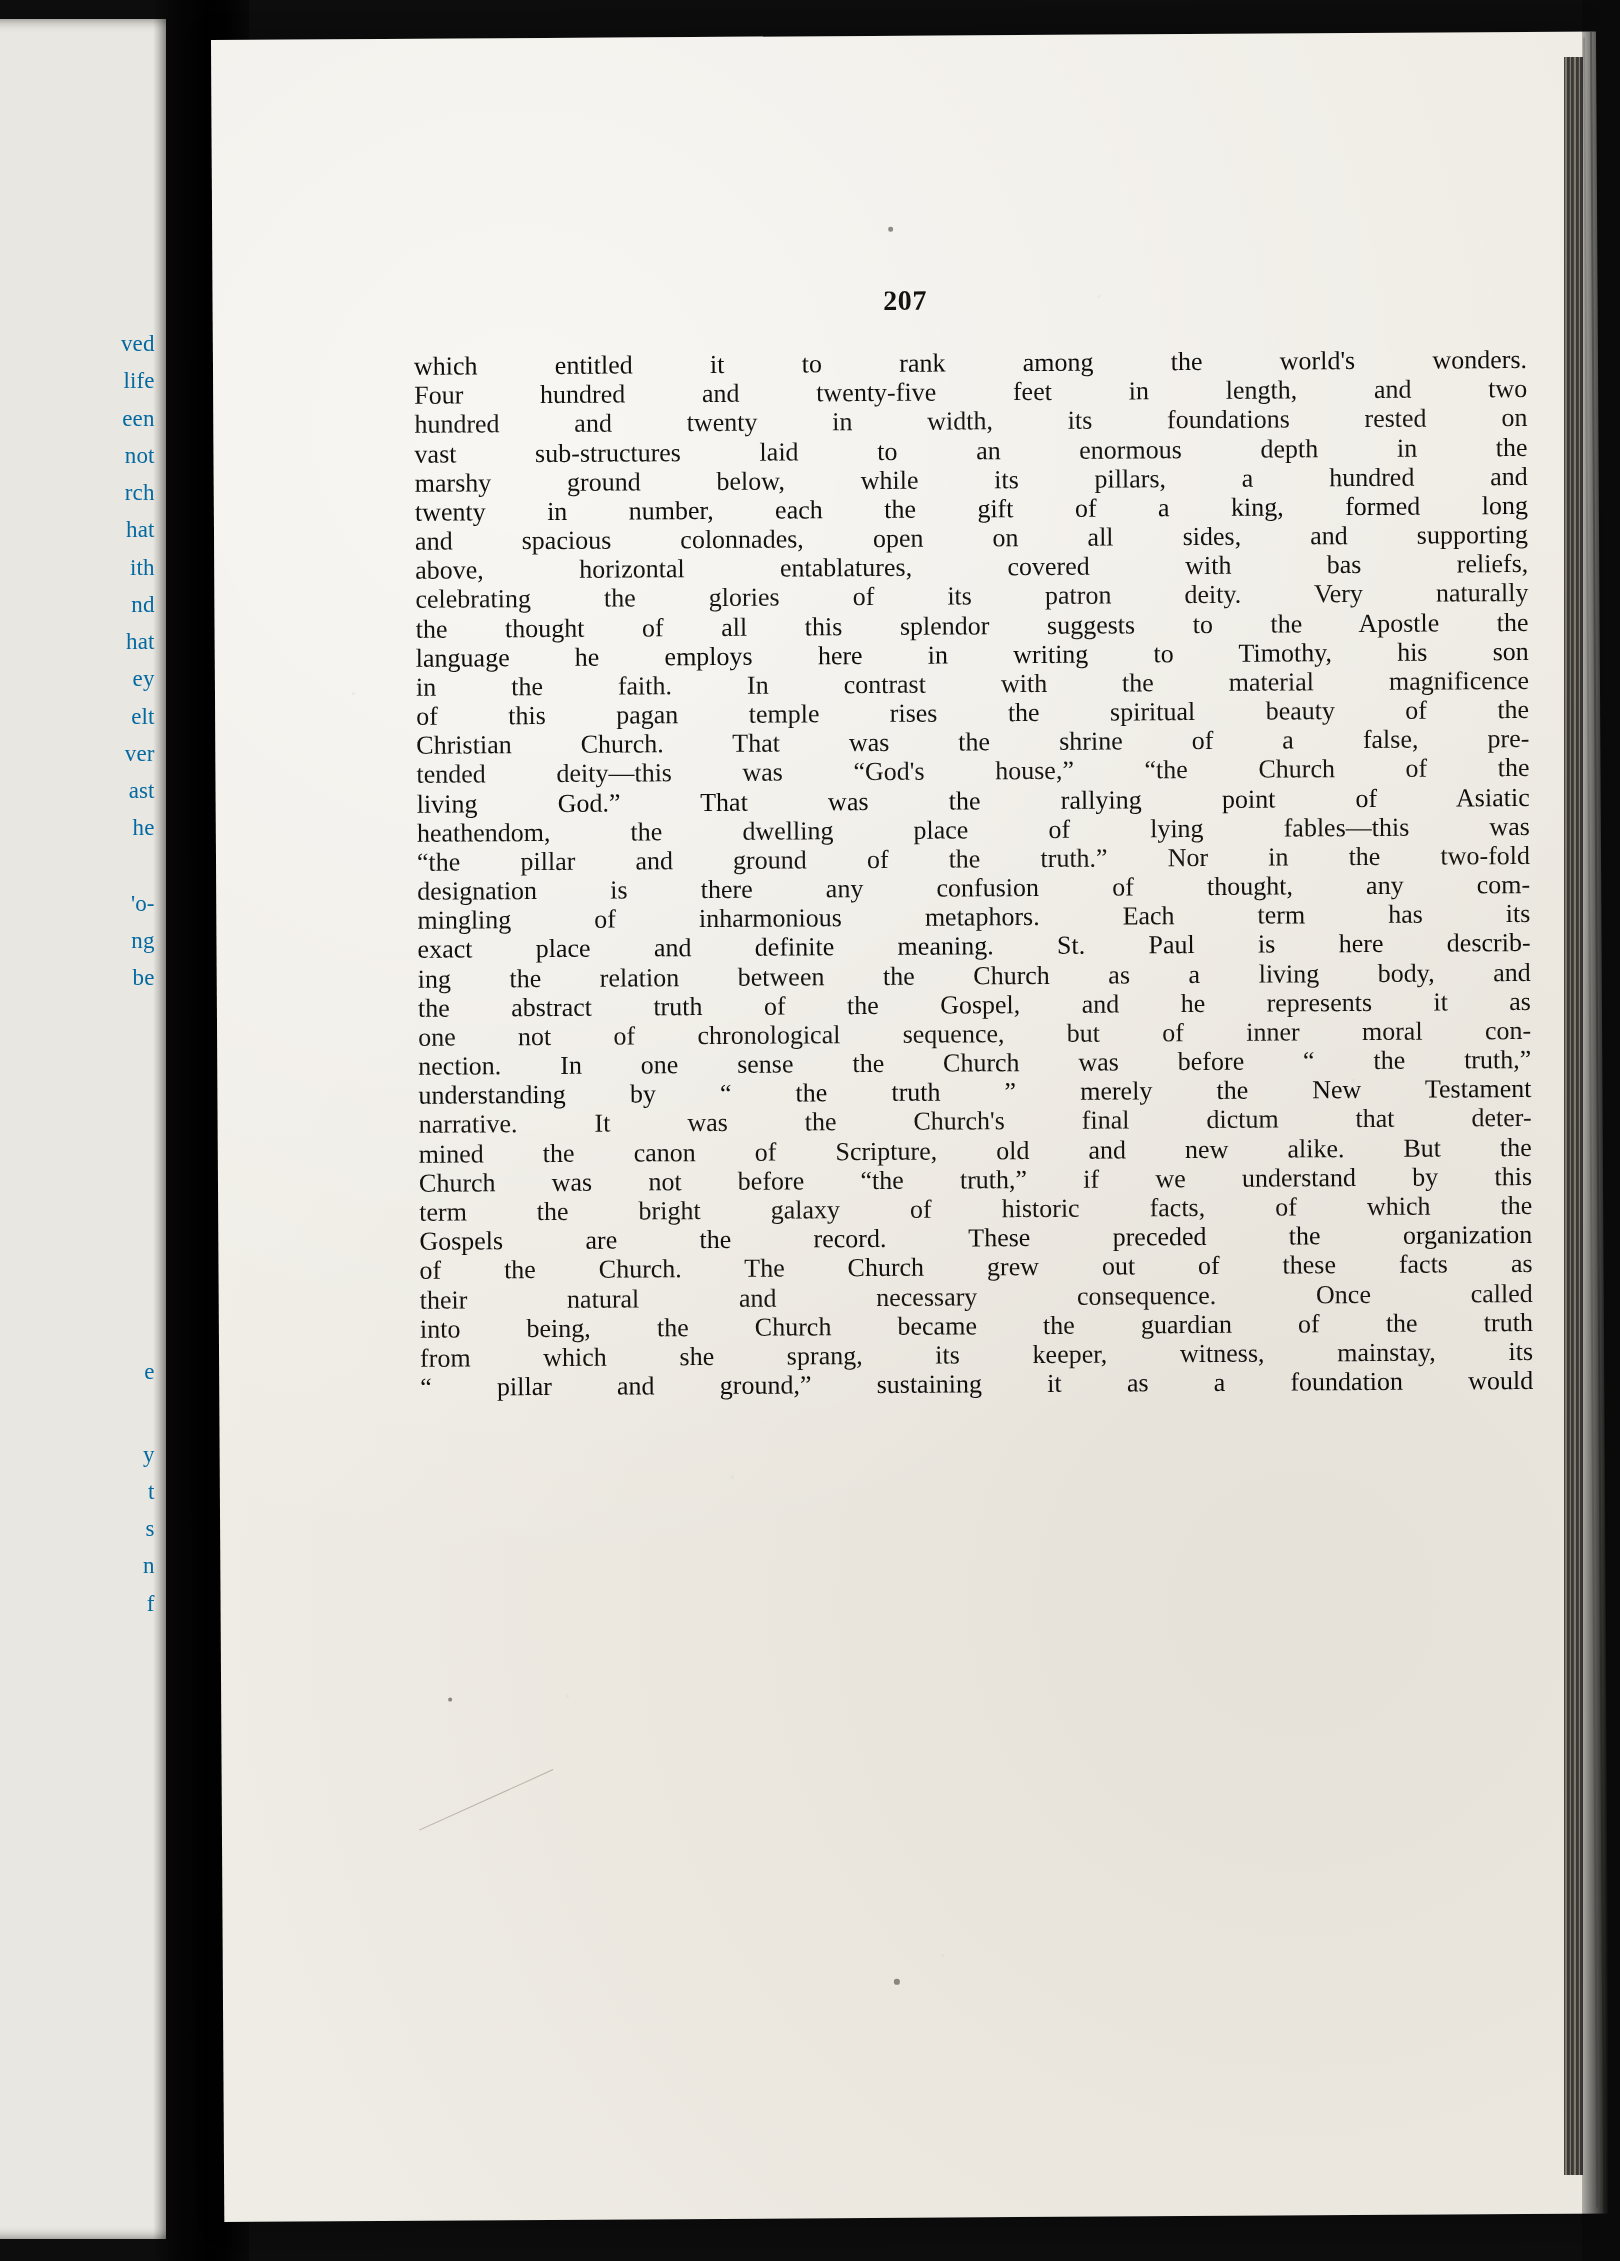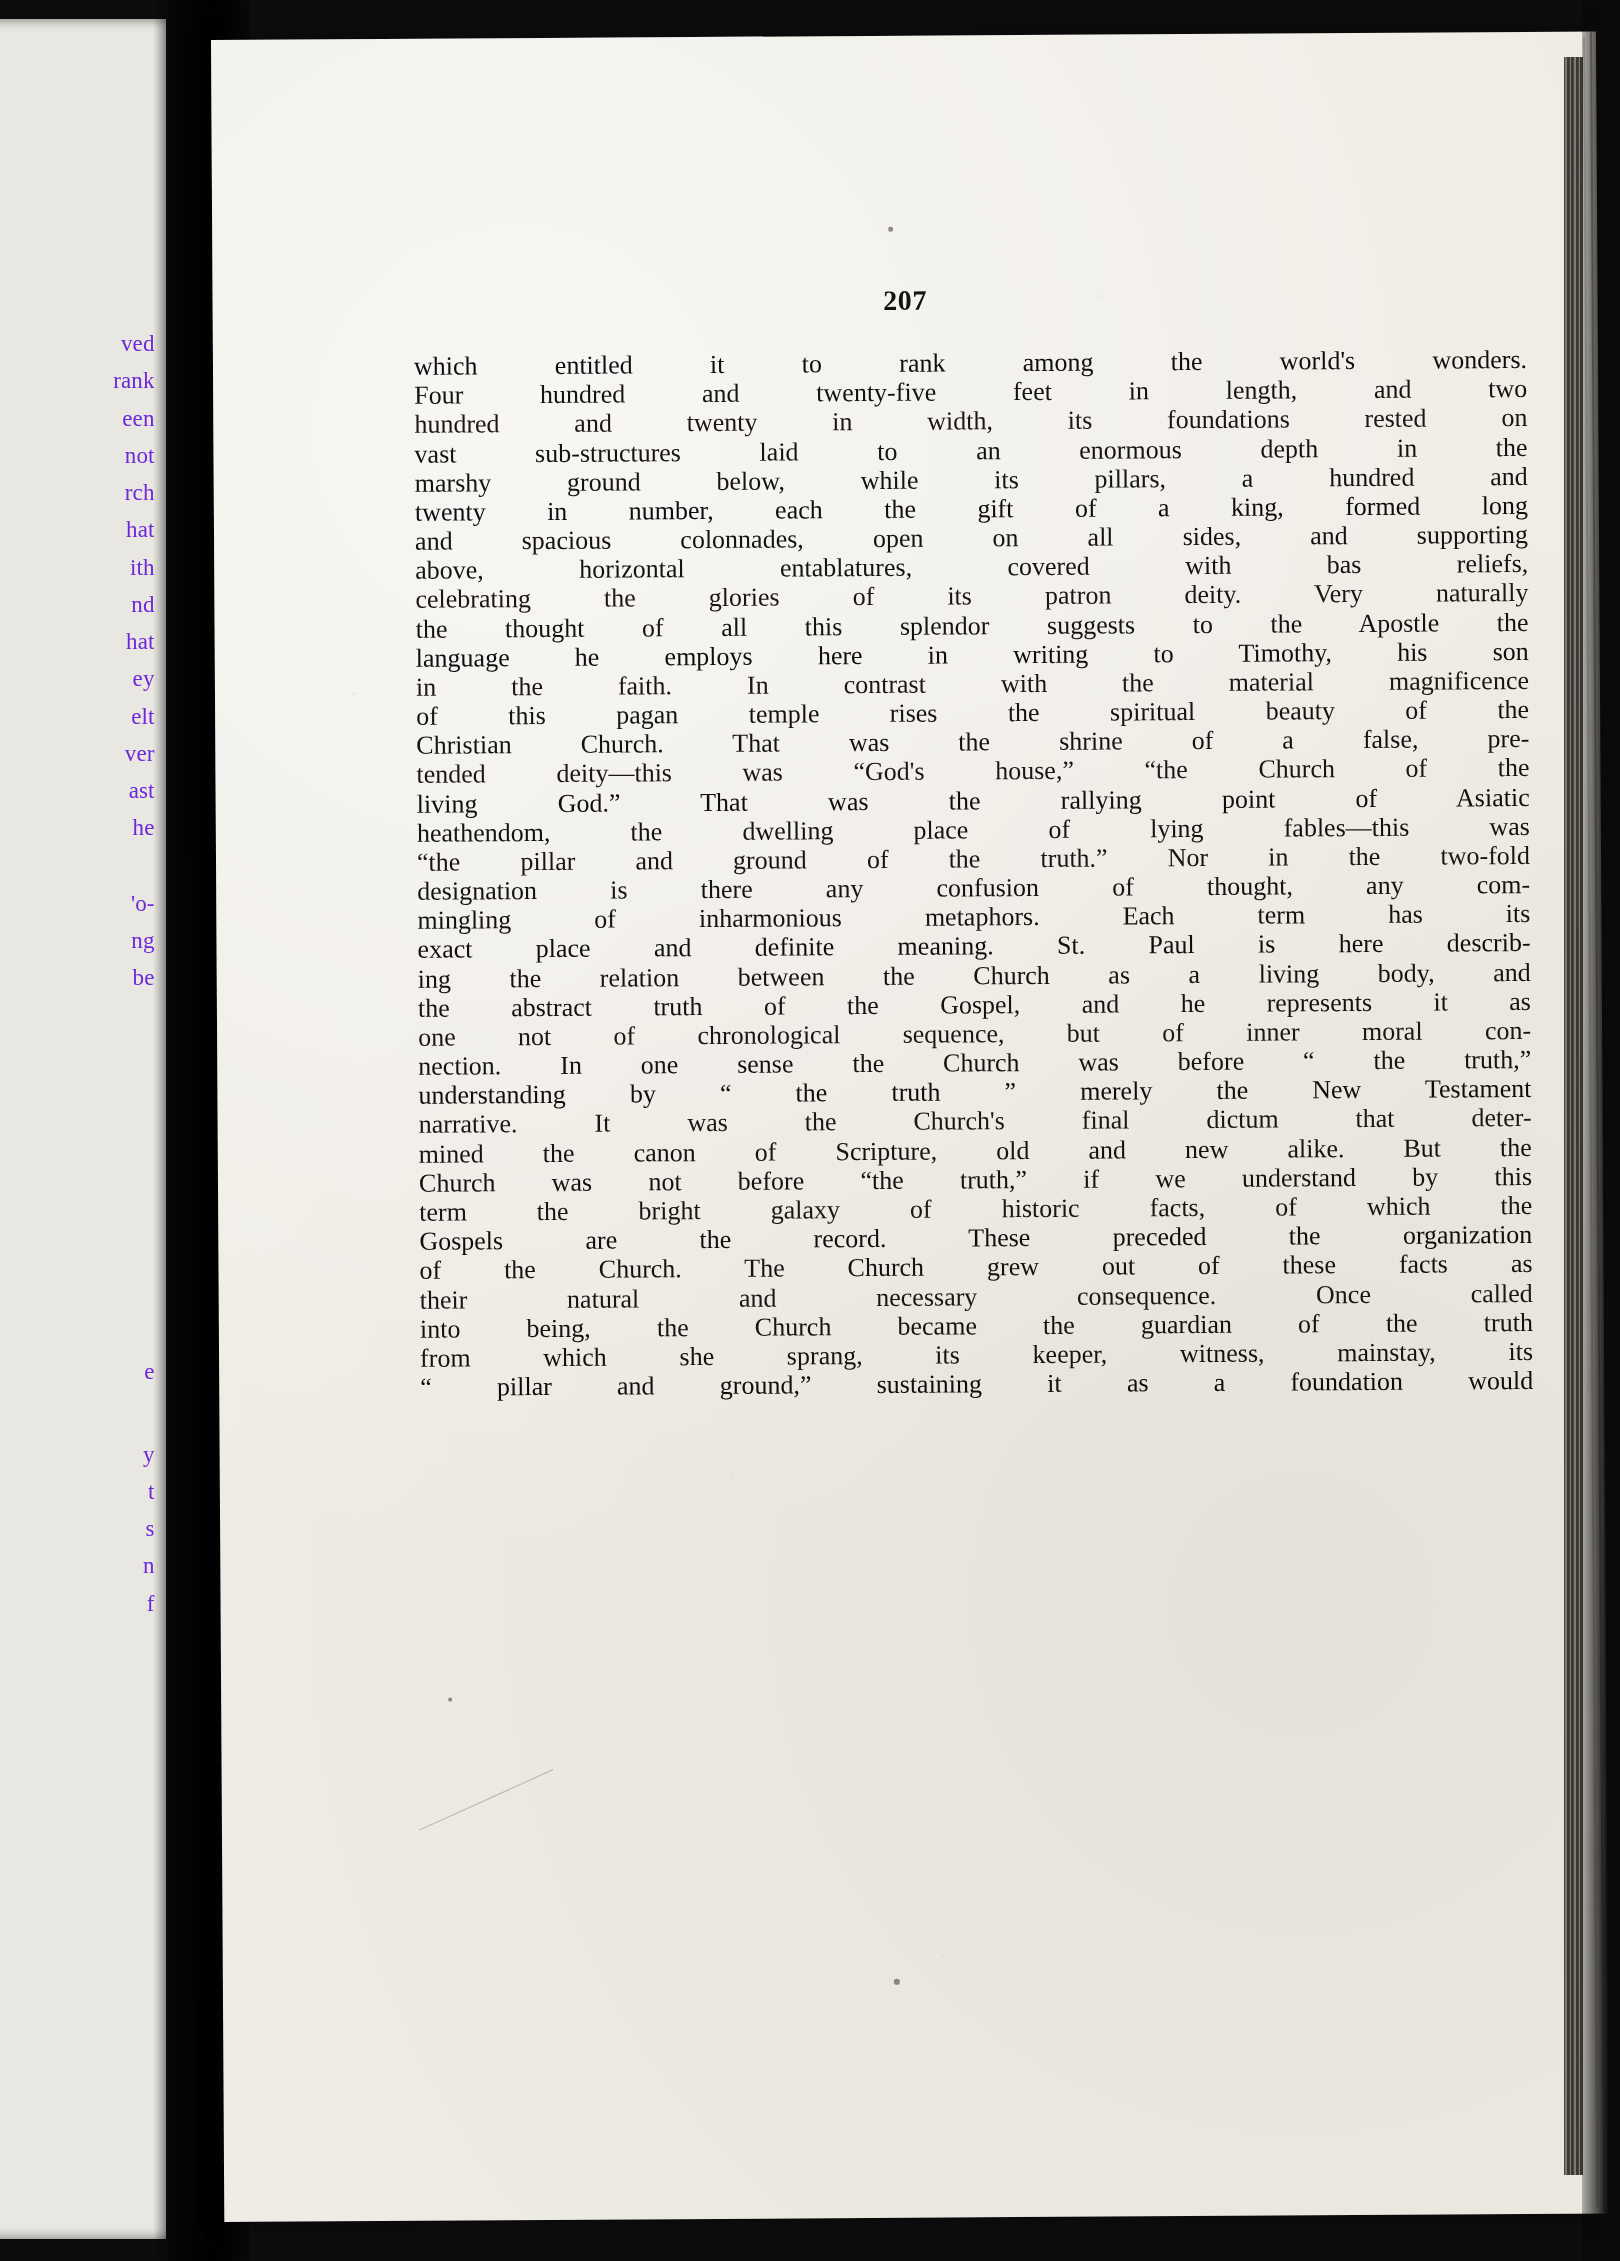--- a/index.html
+++ b/index.html
@@ -33,21 +33,21 @@
     box-shadow: 3.8px 0 11.5px rgba(0,0,0,0.55) inset;
   }
   .left-page-inner {
     position: absolute;
     right: 11.5px;
     top: 306px;
     width: 96px;
     text-align: right;
     font-size: 23px;
     line-height: 1.62;
-    color: #6d28d9;
+    color: #0369a1;
     letter-spacing: 0.1px;
   }
   .left-page-inner .blk { margin-bottom: 38px; }
   .left-page-inner div { white-space: nowrap; }
 
   
   .gutter {
     position: absolute;
     left: 153px;
     top: 0;
@@ -166,21 +166,21 @@
 </style>
 </head>
 <body>
 
 <div class="scan-root">
 
   <div class="left-page">
     <div class="left-page-inner">
       <div class="blk">
         <div>ved</div>
-        <div>rank</div>
+        <div>life</div>
         <div>een</div>
         <div>not</div>
         <div>rch</div>
         <div>hat</div>
         <div>ith</div>
         <div>nd</div>
         <div>hat</div>
         <div>ey</div>
         <div>elt</div>
         <div>ver</div>

